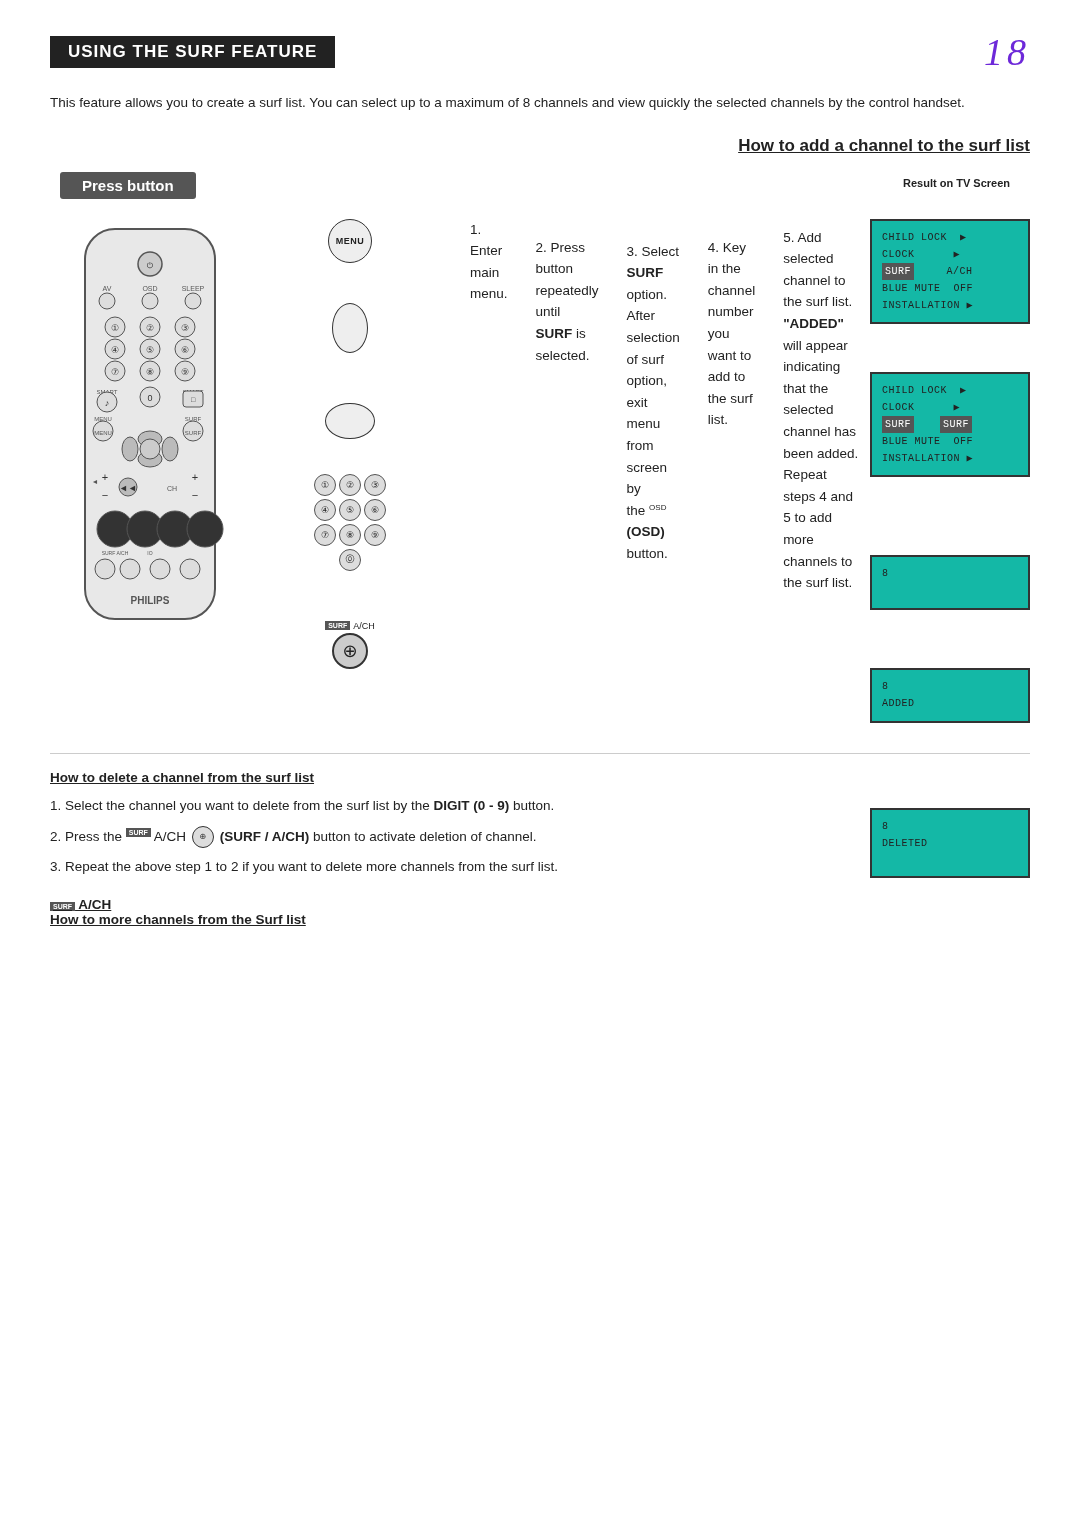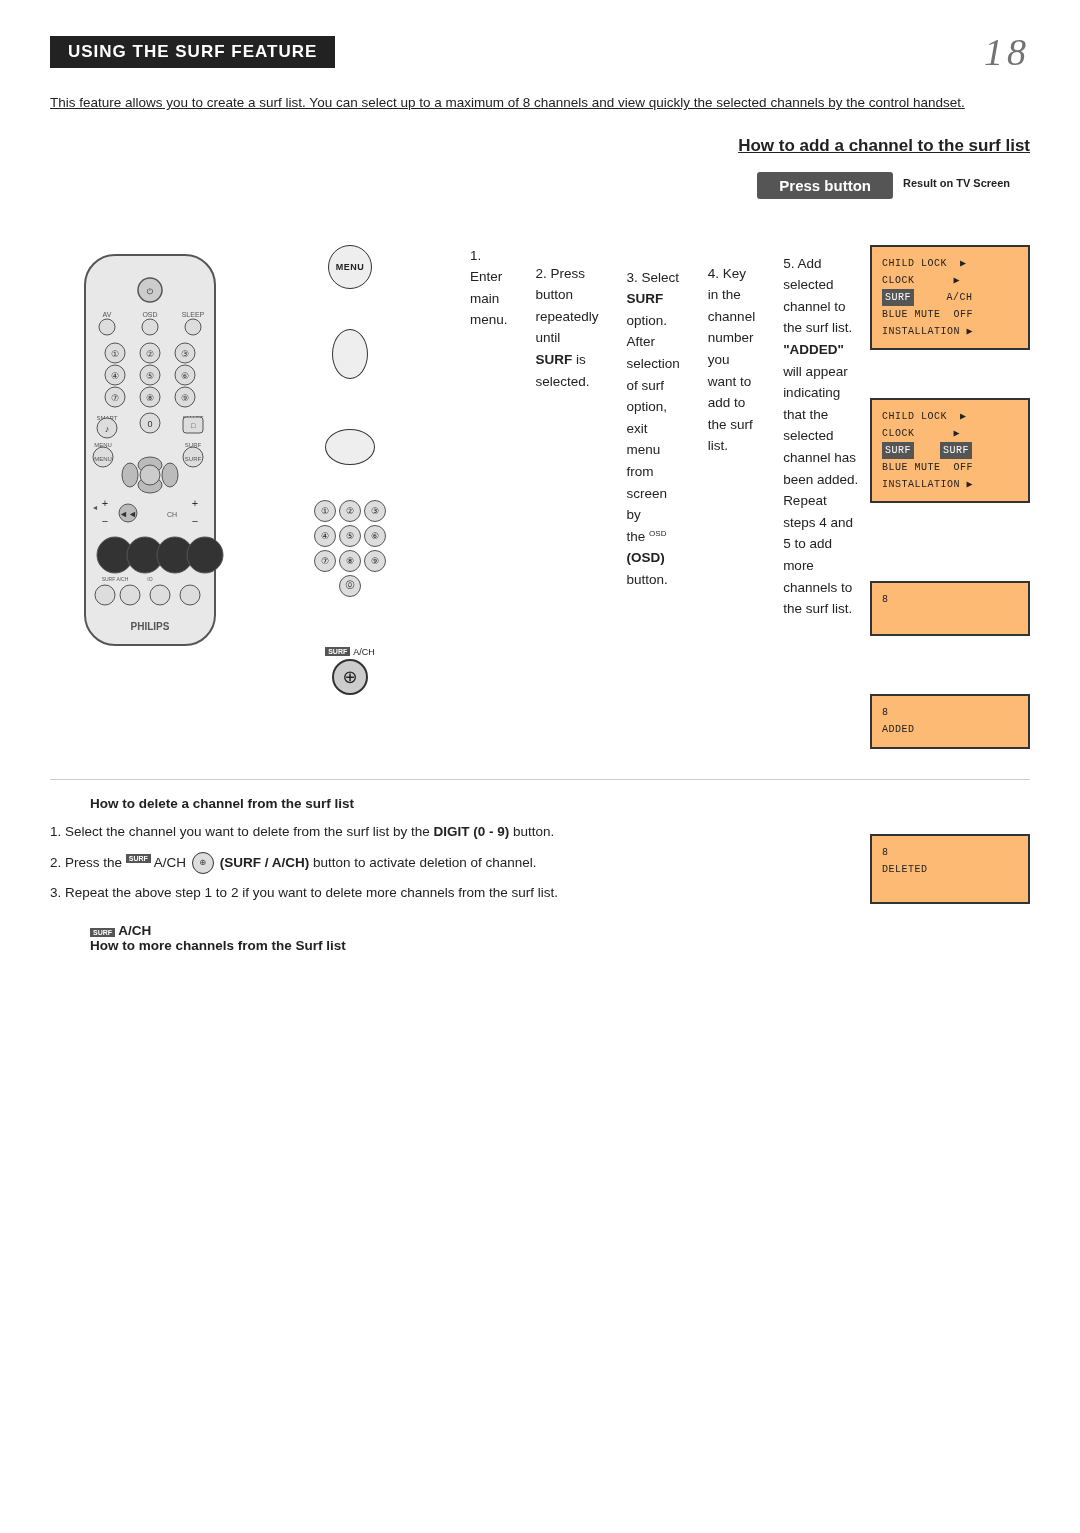--- a/index.html
+++ b/index.html
@@ -27,46 +27,45 @@
       padding: 6px 18px;
       font-size: 17px;
       font-weight: bold;
       letter-spacing: 1px;
       text-transform: uppercase;
     }
     .page-number {
       font-size: 38px;
       font-style: italic;
       font-family: Georgia, serif;
-      color: #737373;
+      color: #6d28d9;
       letter-spacing: 4px;
     }
 
     
     .intro-text {
       font-size: 13.5px;
       line-height: 1.6;
       margin-bottom: 22px;
-      text-decoration: underline;
     }
 
     
     .section-title {
       text-align: right;
       font-size: 17px;
       font-weight: bold;
       text-decoration: underline;
       margin-bottom: 16px;
     }
 
     
     .col-headers {
       display: flex;
-      justify-content: flex-end;
-      margin-bottom: 26px;
+      justify-content: space-between;
+      margin-bottom: 0;
       padding: 0 10px;
     }
     .col-header-left {
       background: #555;
       color: #fff;
       font-weight: bold;
       font-size: 15px;
       padding: 5px 22px;
       border-radius: 3px;
     }
@@ -125,21 +124,21 @@
 
     .step-text {
       font-size: 13.5px;
       line-height: 1.6;
     }
     .step-text strong { font-weight: bold; }
 
     
     .tv-screen {
       border: 2px solid #333;
-      background: #fdba74;
+      background: #14b8a6;
       padding: 8px 10px;
       font-size: 10px;
       font-family: 'Courier New', monospace;
       letter-spacing: 0.5px;
       min-height: 70px;
       line-height: 1.7;
     }
     .tv-screen .highlighted {
       background: #555;
       color: #fff;
@@ -251,22 +250,22 @@
 
     
     .bottom-section {
       margin-top: 20px;
       border-top: 1px solid #ccc;
       padding-top: 16px;
     }
     .subsection-title {
       font-size: 13.5px;
       font-weight: bold;
+      text-decoration: underline;
       margin-bottom: 10px;
-      margin-left: 40px;
     }
     .bottom-text {
       font-size: 13.5px;
       line-height: 1.7;
       margin-bottom: 8px;
     }
     .bottom-text strong { font-weight: bold; }
 
     .bottom-row {
       display: flex;

